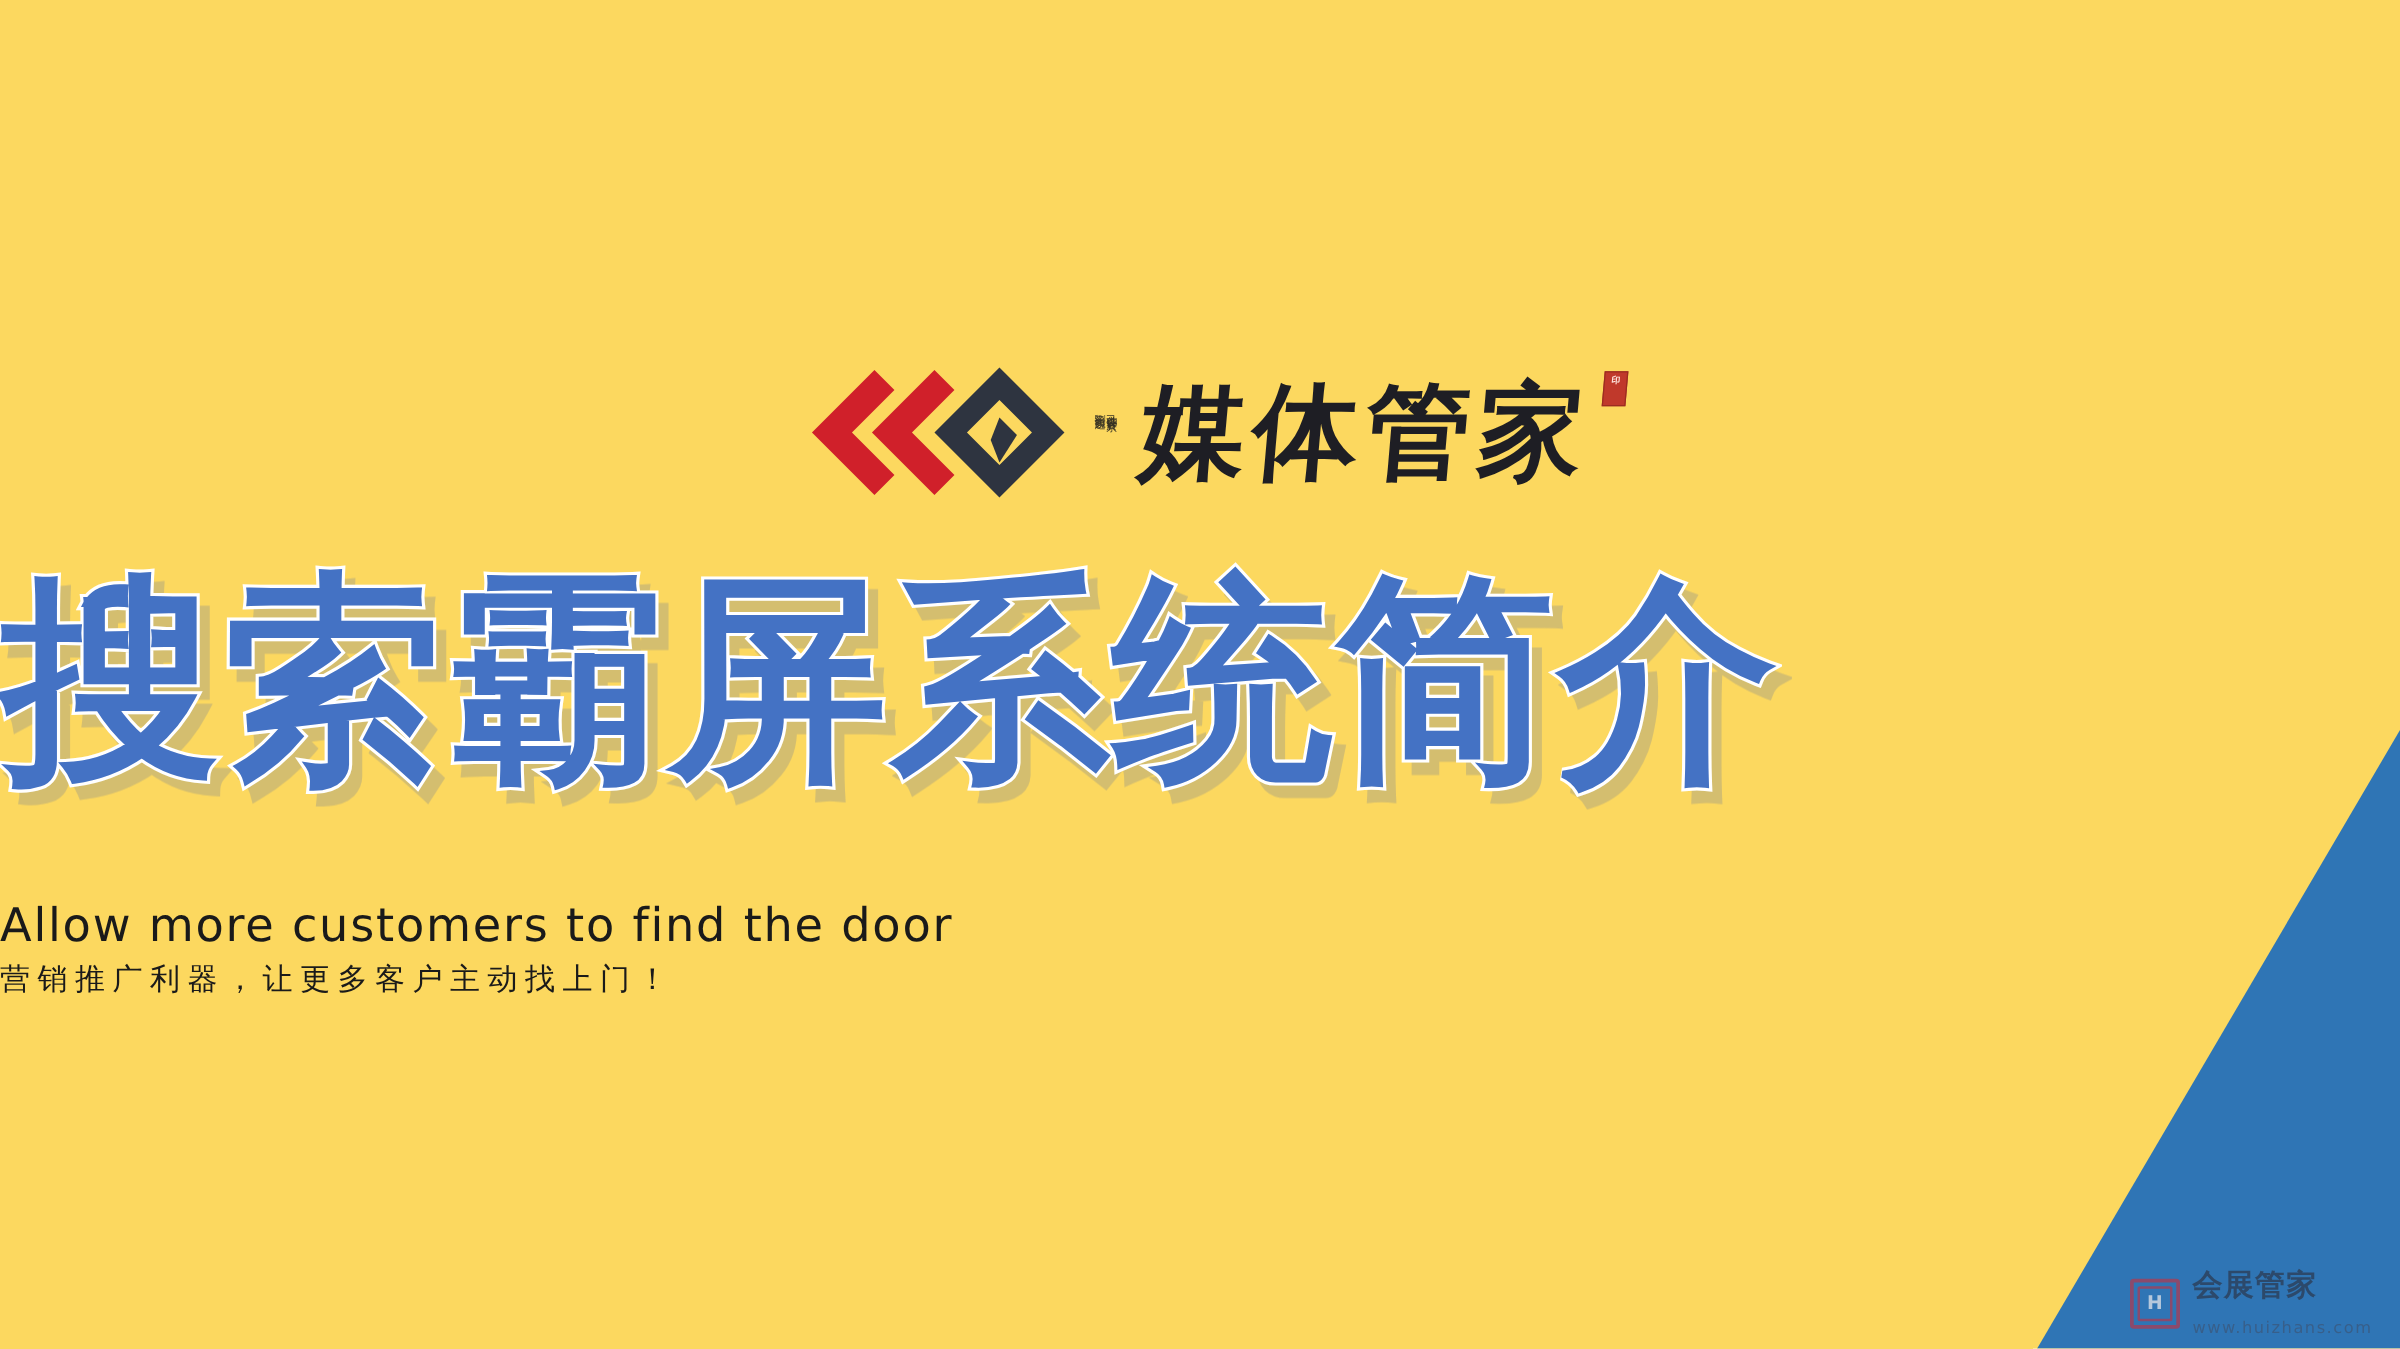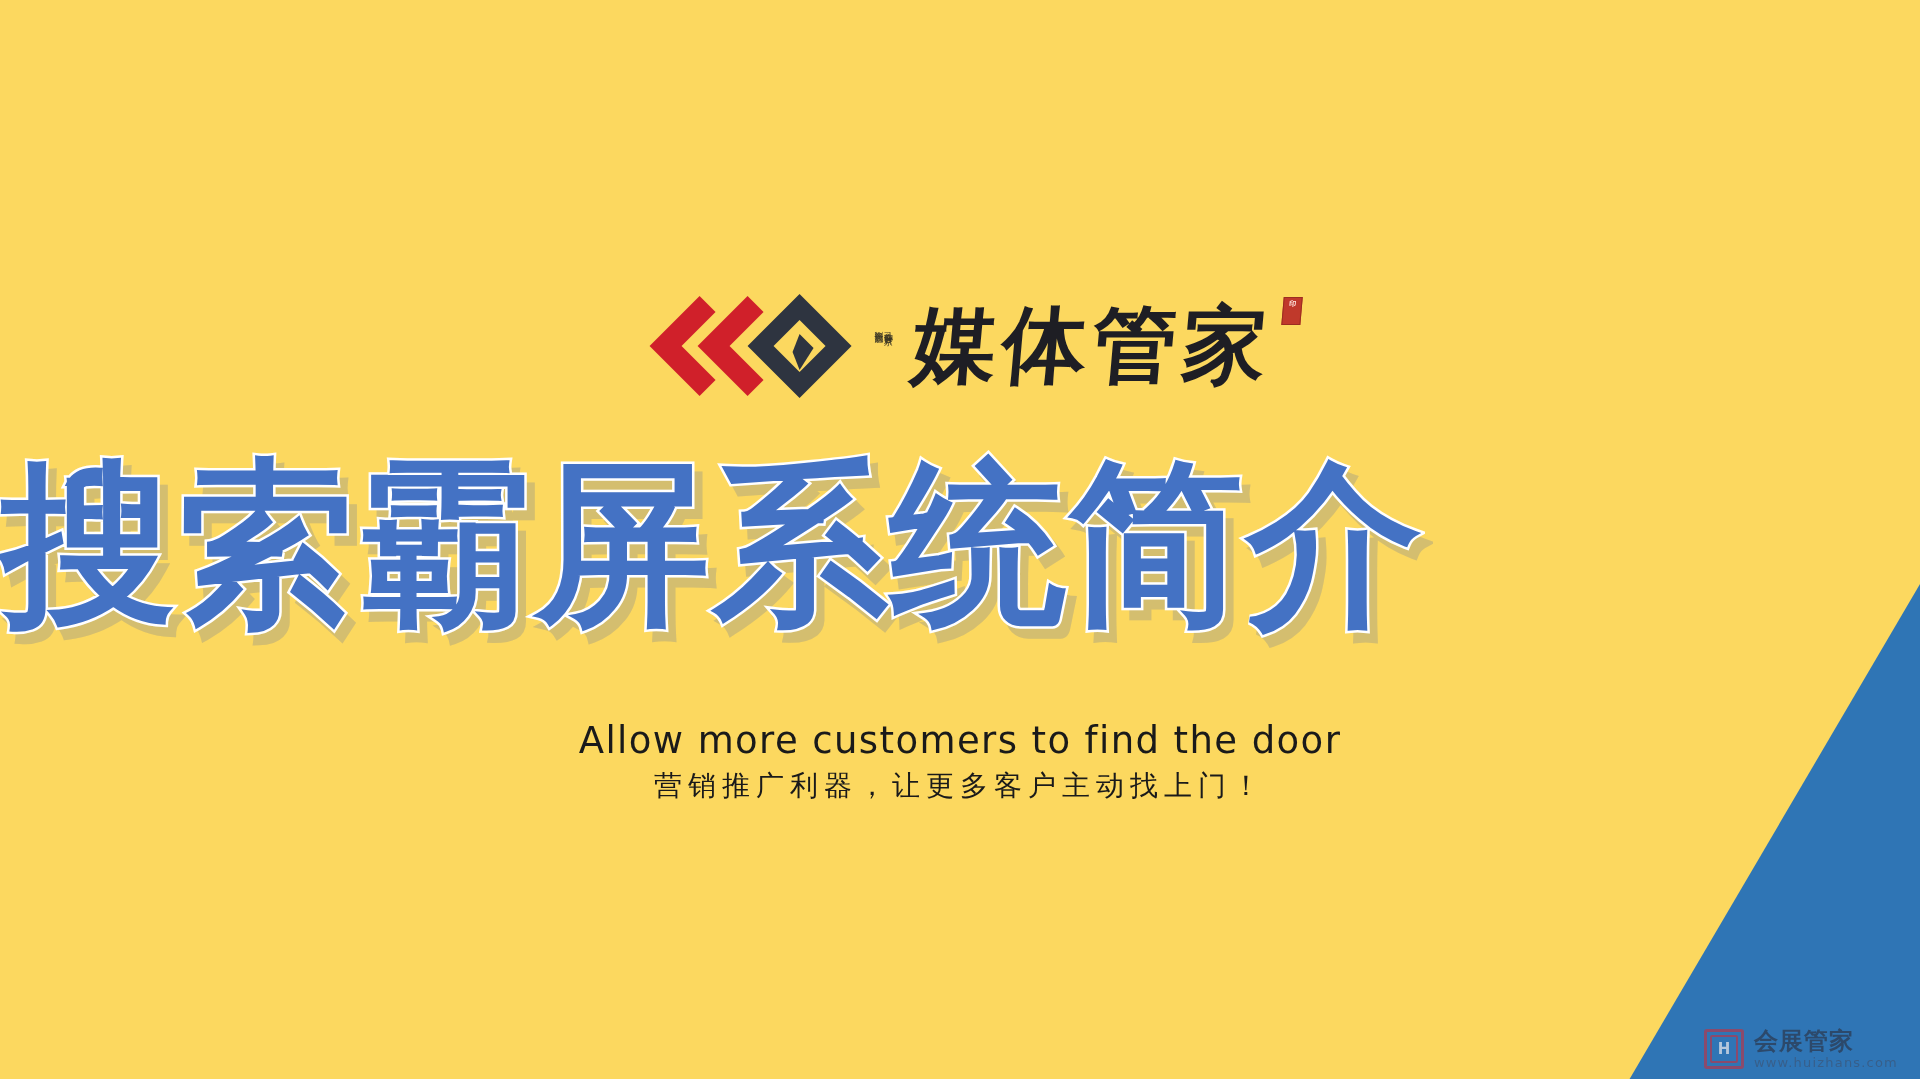--- a/index.html
+++ b/index.html
@@ -107,36 +107,35 @@
     paint-order: stroke fill;
     filter: drop-shadow(8px 10px 0 rgba(120,130,150,0.30));
   }
 
   
   .tagline {
     position: absolute;
     left: 0;
     right: 0;
     top: 718px;
-    text-align: center;
     z-index: 3;
   }
   .tagline-en {
     font-family: "DejaVu Sans", "Liberation Sans", sans-serif;
     font-size: 37px;
     font-weight: 400;
     color: #1a1a1a;
     letter-spacing: 1.4px;
     line-height: 1.25;
     white-space: nowrap;
   }
   .tagline-cn {
     margin-top: 4px;
     font-family: "DejaVu Sans", "Liberation Sans", sans-serif;
-    font-size: 28px;
+    font-size: 24px;
     font-weight: 400;
     color: #1a1a1a;
     letter-spacing: 6px;
     line-height: 1.25;
     white-space: nowrap;
   }
 
   
   .watermark {
     position: absolute;
@@ -178,21 +177,21 @@
   .wm-text { display: flex; flex-direction: column; line-height: 1; }
   .wm-name {
     font-family: "DejaVu Sans", "Liberation Sans", sans-serif;
     font-size: 24px;
     font-weight: 700;
     color: #2c3f59;
     letter-spacing: 1px;
     white-space: nowrap;
   }
   .wm-url {
-    margin-top: 3px;
+    margin-top: 16px;
     font-family: "DejaVu Sans", "Liberation Sans", sans-serif;
     font-size: 13px;
     font-weight: 400;
     color: #3a5a80;
     letter-spacing: 1.2px;
     white-space: nowrap;
   }
 </style>
 </head>
 <body>

